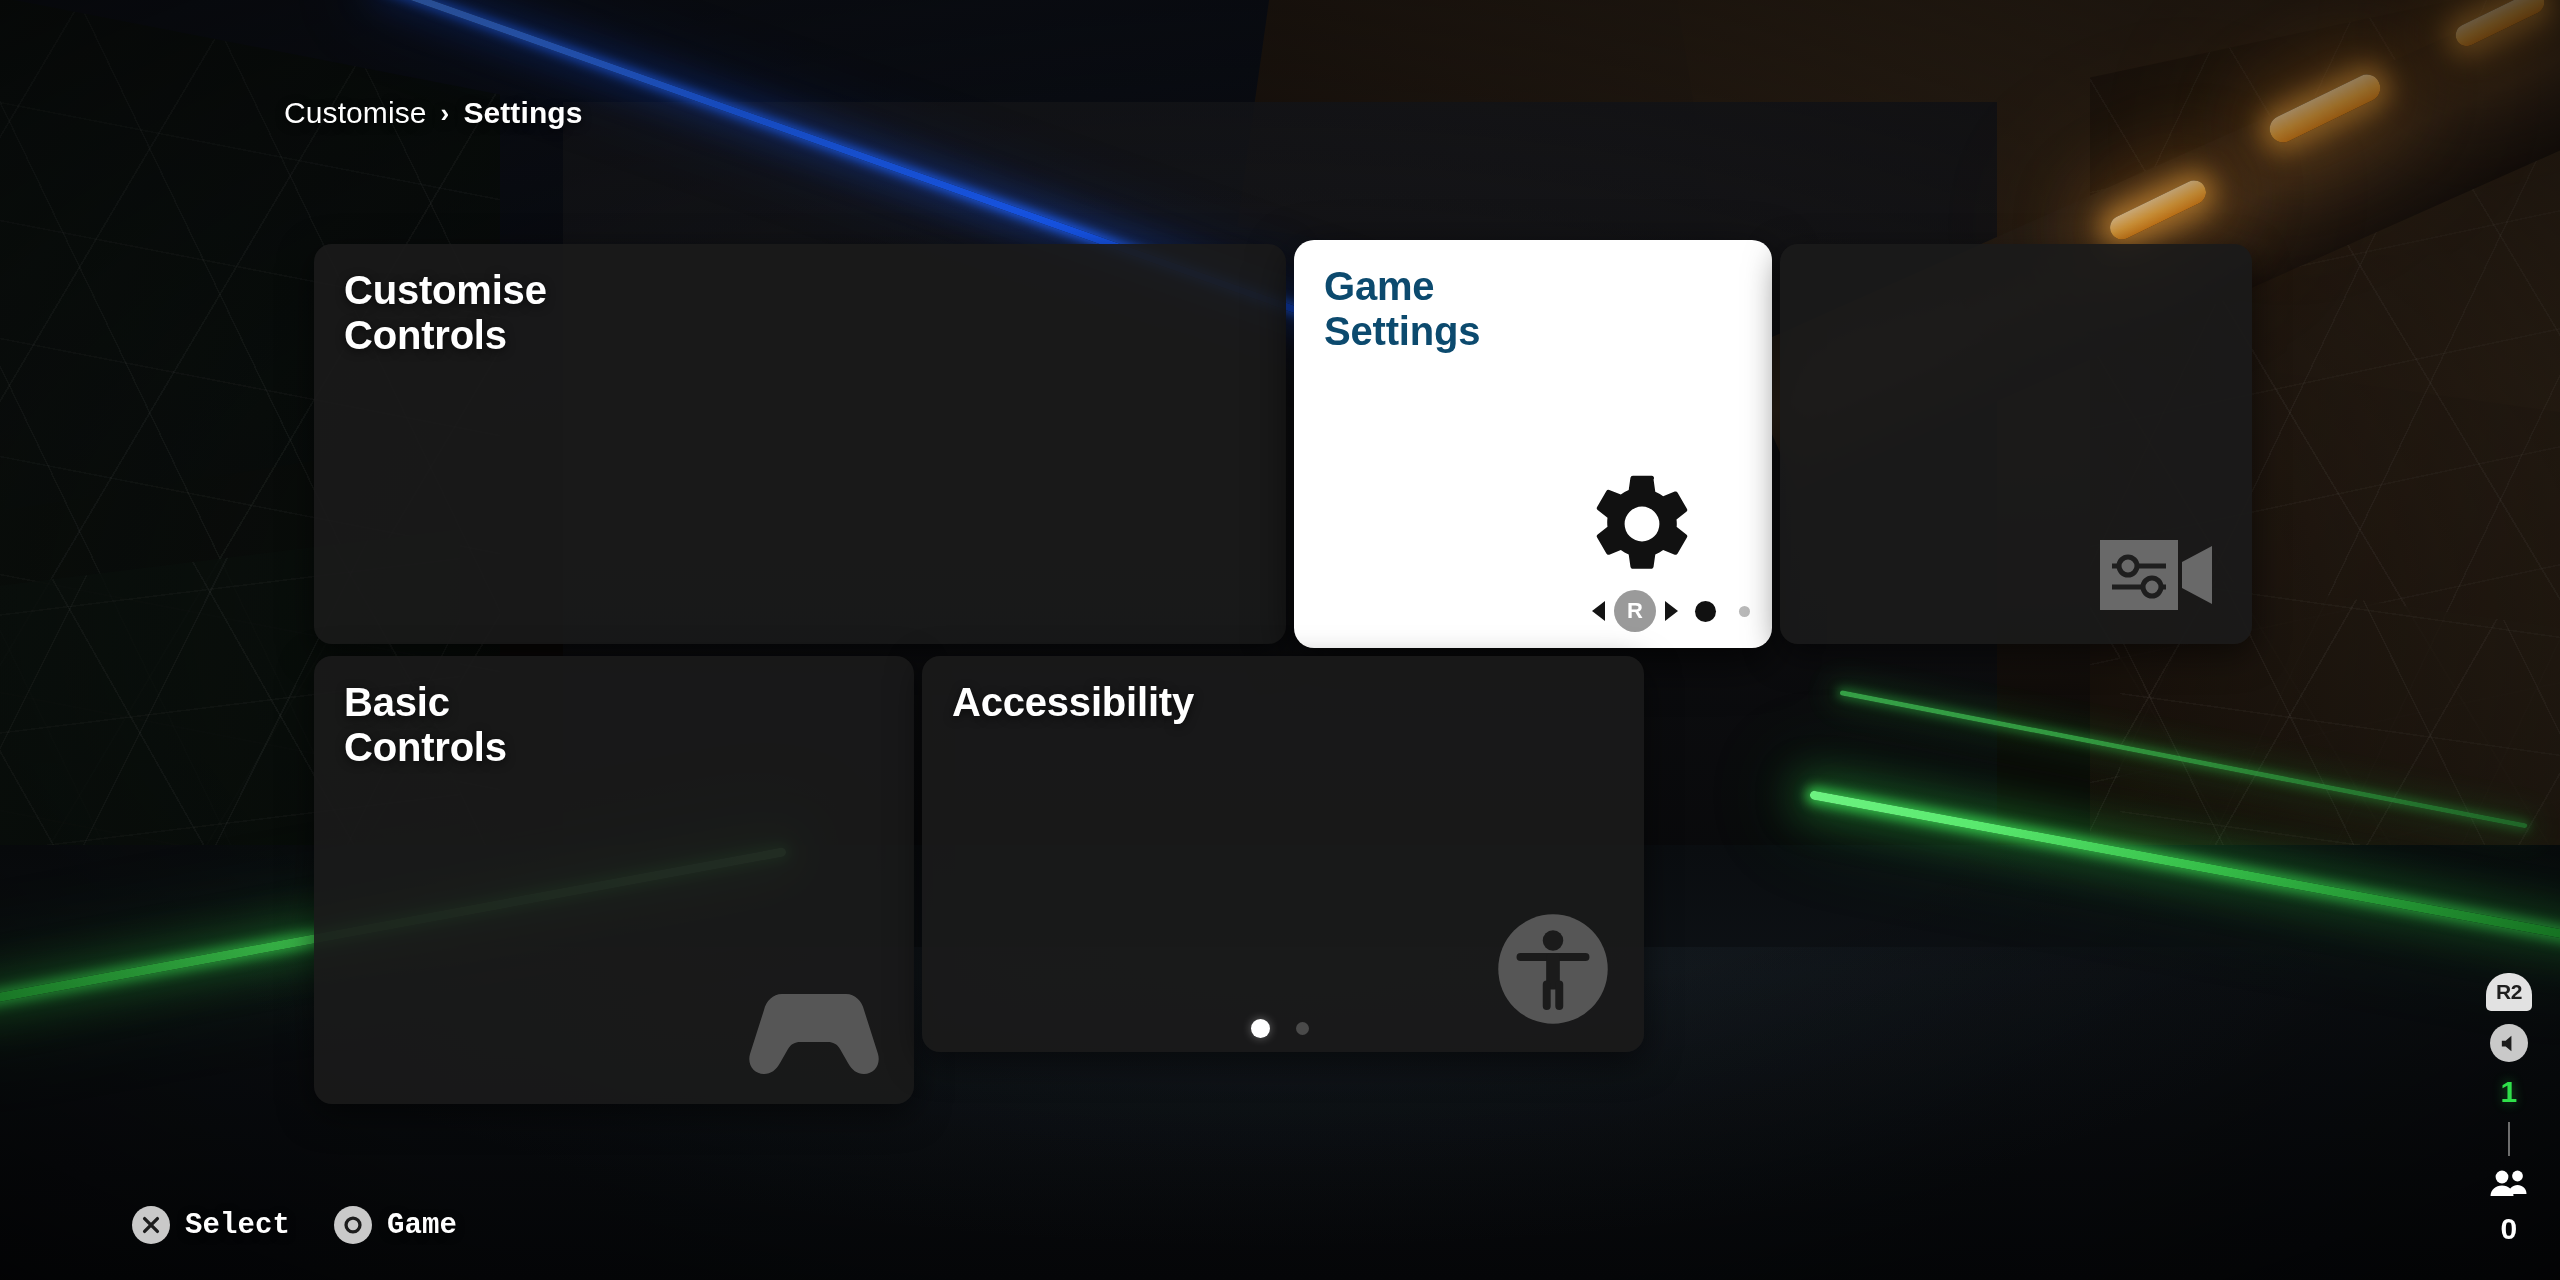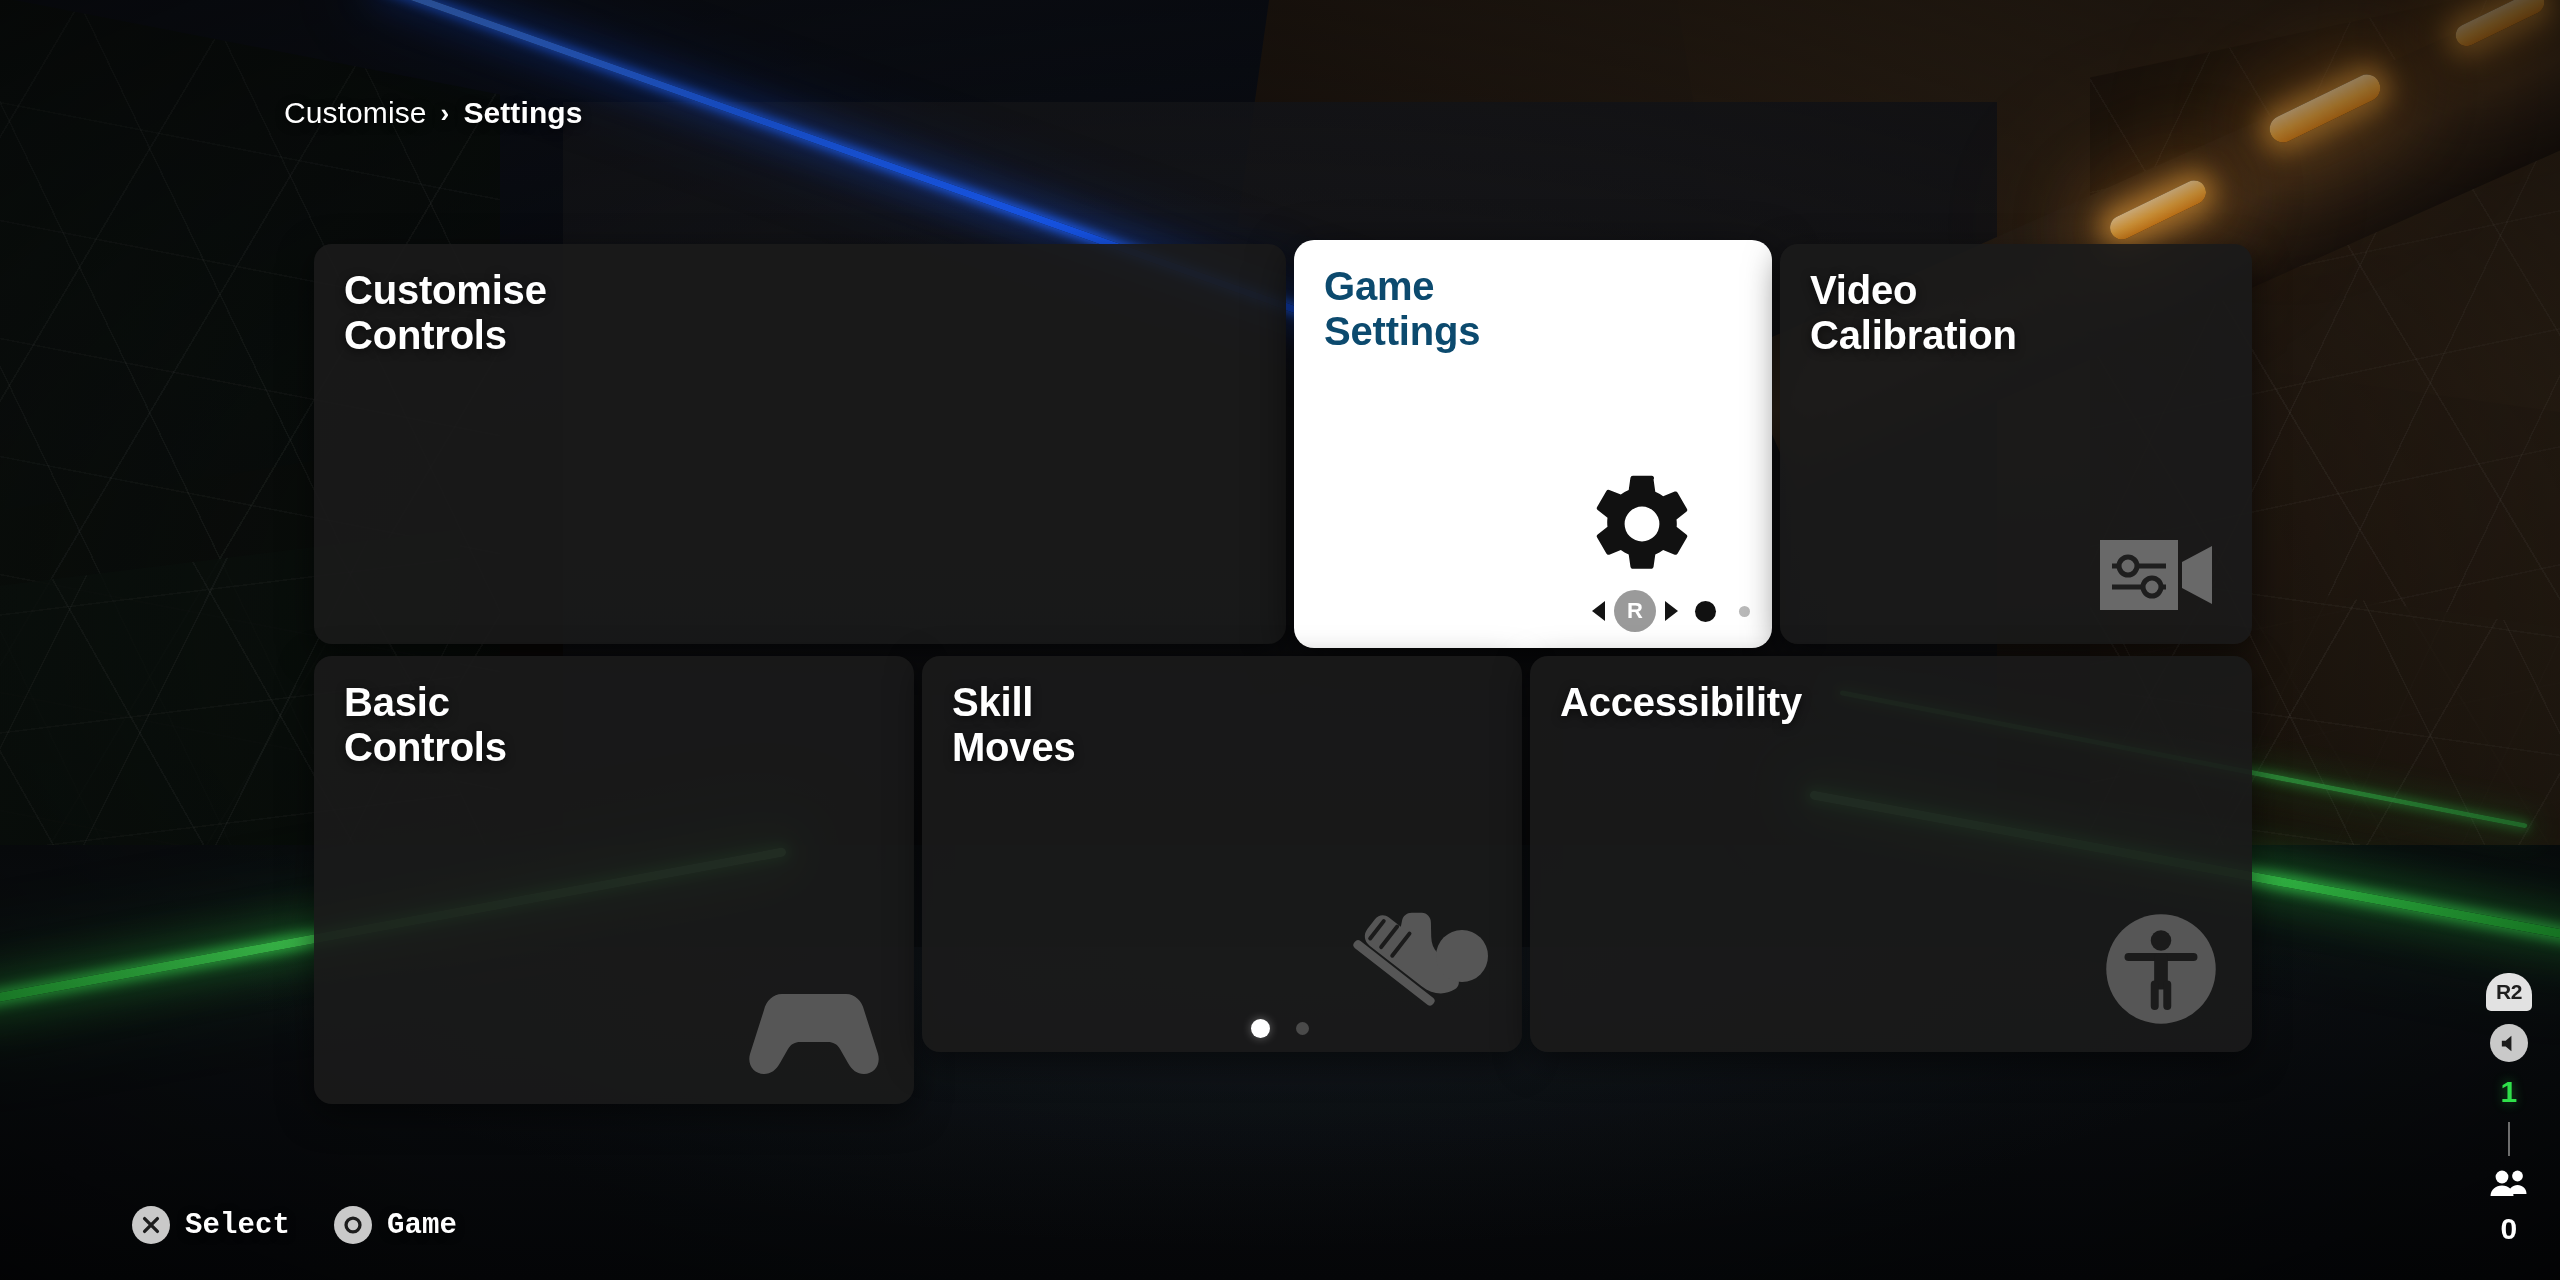--- a/index.html
+++ b/index.html
@@ -415,22 +415,20 @@
         <div id="card-pager">
           <div class="tri tri-left"></div>
           <div class="r-badge">R</div>
           <div class="tri tri-right"></div>
           <div class="pager-dot active"></div>
           <div class="pager-dot idle"></div>
         </div>
       </div>
 
       <div class="card" id="card-video-calibration">
-        <div class="card-title">Video
-Calibration</div>
         <div class="card-icon">
           <svg width="120" height="86" viewBox="0 0 120 86" aria-hidden="true">
             <rect x="2" y="8" width="78" height="70" fill="#707070"></rect>
             <polygon points="84,30 114,14 114,72 84,56" fill="#707070"></polygon>
             <line x1="14" y1="34" x2="68" y2="34" stroke="#1f1f1f" stroke-width="5"></line>
             <circle cx="30" cy="34" r="9" fill="#707070" stroke="#1f1f1f" stroke-width="5"></circle>
             <line x1="14" y1="55" x2="68" y2="55" stroke="#1f1f1f" stroke-width="5"></line>
             <circle cx="54" cy="55" r="9" fill="#707070" stroke="#1f1f1f" stroke-width="5"></circle>
           </svg>
         </div>
@@ -443,38 +441,20 @@
       <div class="card" id="card-basic-controls">
         <div class="card-title">Basic
 Controls</div>
         <div class="card-icon">
           <svg width="132" height="92" viewBox="0 0 132 92" fill="#5c5c5c" aria-hidden="true">
             <path d="M34 8h64c9 0 16 7 18 16l14 44c3 11-4 20-14 20-7 0-12-4-16-11l-8-14c-3-5-7-7-12-7H52c-5 0-9 2-12 7l-8 14c-4 7-9 11-16 11-10 0-17-9-14-20l14-44C18 15 25 8 34 8z"></path>
           </svg>
         </div>
       </div>
 
-      <div class="card" id="card-skill-moves">
-        <div class="card-title">Skill
-Moves</div>
-        <div class="card-icon">
-          <svg width="142" height="116" viewBox="0 0 142 116" aria-hidden="true">
-            <g fill="#5c5c5c" transform="rotate(38 62 58)">
-              <path d="M16 30c-6 0-10 4-10 10v12c0 7 5 12 12 12h66c14 0 24-7 28-18 2-5-1-10-6-11l-30-7c-6-1-11-4-15-9l-9-11c-3-4-9-5-13-2l-8 6c-4 3-5 8-3 12l3 6H16z"></path>
-              <rect x="4" y="66" width="100" height="9" rx="4"></rect>
-              <g stroke="#1c1c1c" stroke-width="4" stroke-linecap="round">
-                <line x1="14" y1="36" x2="14" y2="58"></line>
-                <line x1="28" y1="32" x2="28" y2="58"></line>
-                <line x1="42" y1="30" x2="42" y2="58"></line>
-              </g>
-            </g>
-            <circle cx="116" cy="46" r="26" fill="#5c5c5c"></circle>
-          </svg>
-        </div>
-      </div>
 
       <div class="card" id="card-accessibility">
         <div class="card-title">Accessibility</div>
         <div class="card-icon">
           <svg width="114" height="114" viewBox="0 0 100 100" aria-hidden="true">
             <circle cx="50" cy="50" r="48" fill="#5c5c5c"></circle>
             <circle cx="50" cy="25" r="9" fill="#1c1c1c"></circle>
             <rect x="18" y="36" width="64" height="7" rx="3.5" fill="#1c1c1c"></rect>
             <rect x="44" y="36" width="12" height="32" rx="4" fill="#1c1c1c"></rect>
             <rect x="41" y="60" width="7" height="26" rx="3.5" fill="#1c1c1c"></rect>

